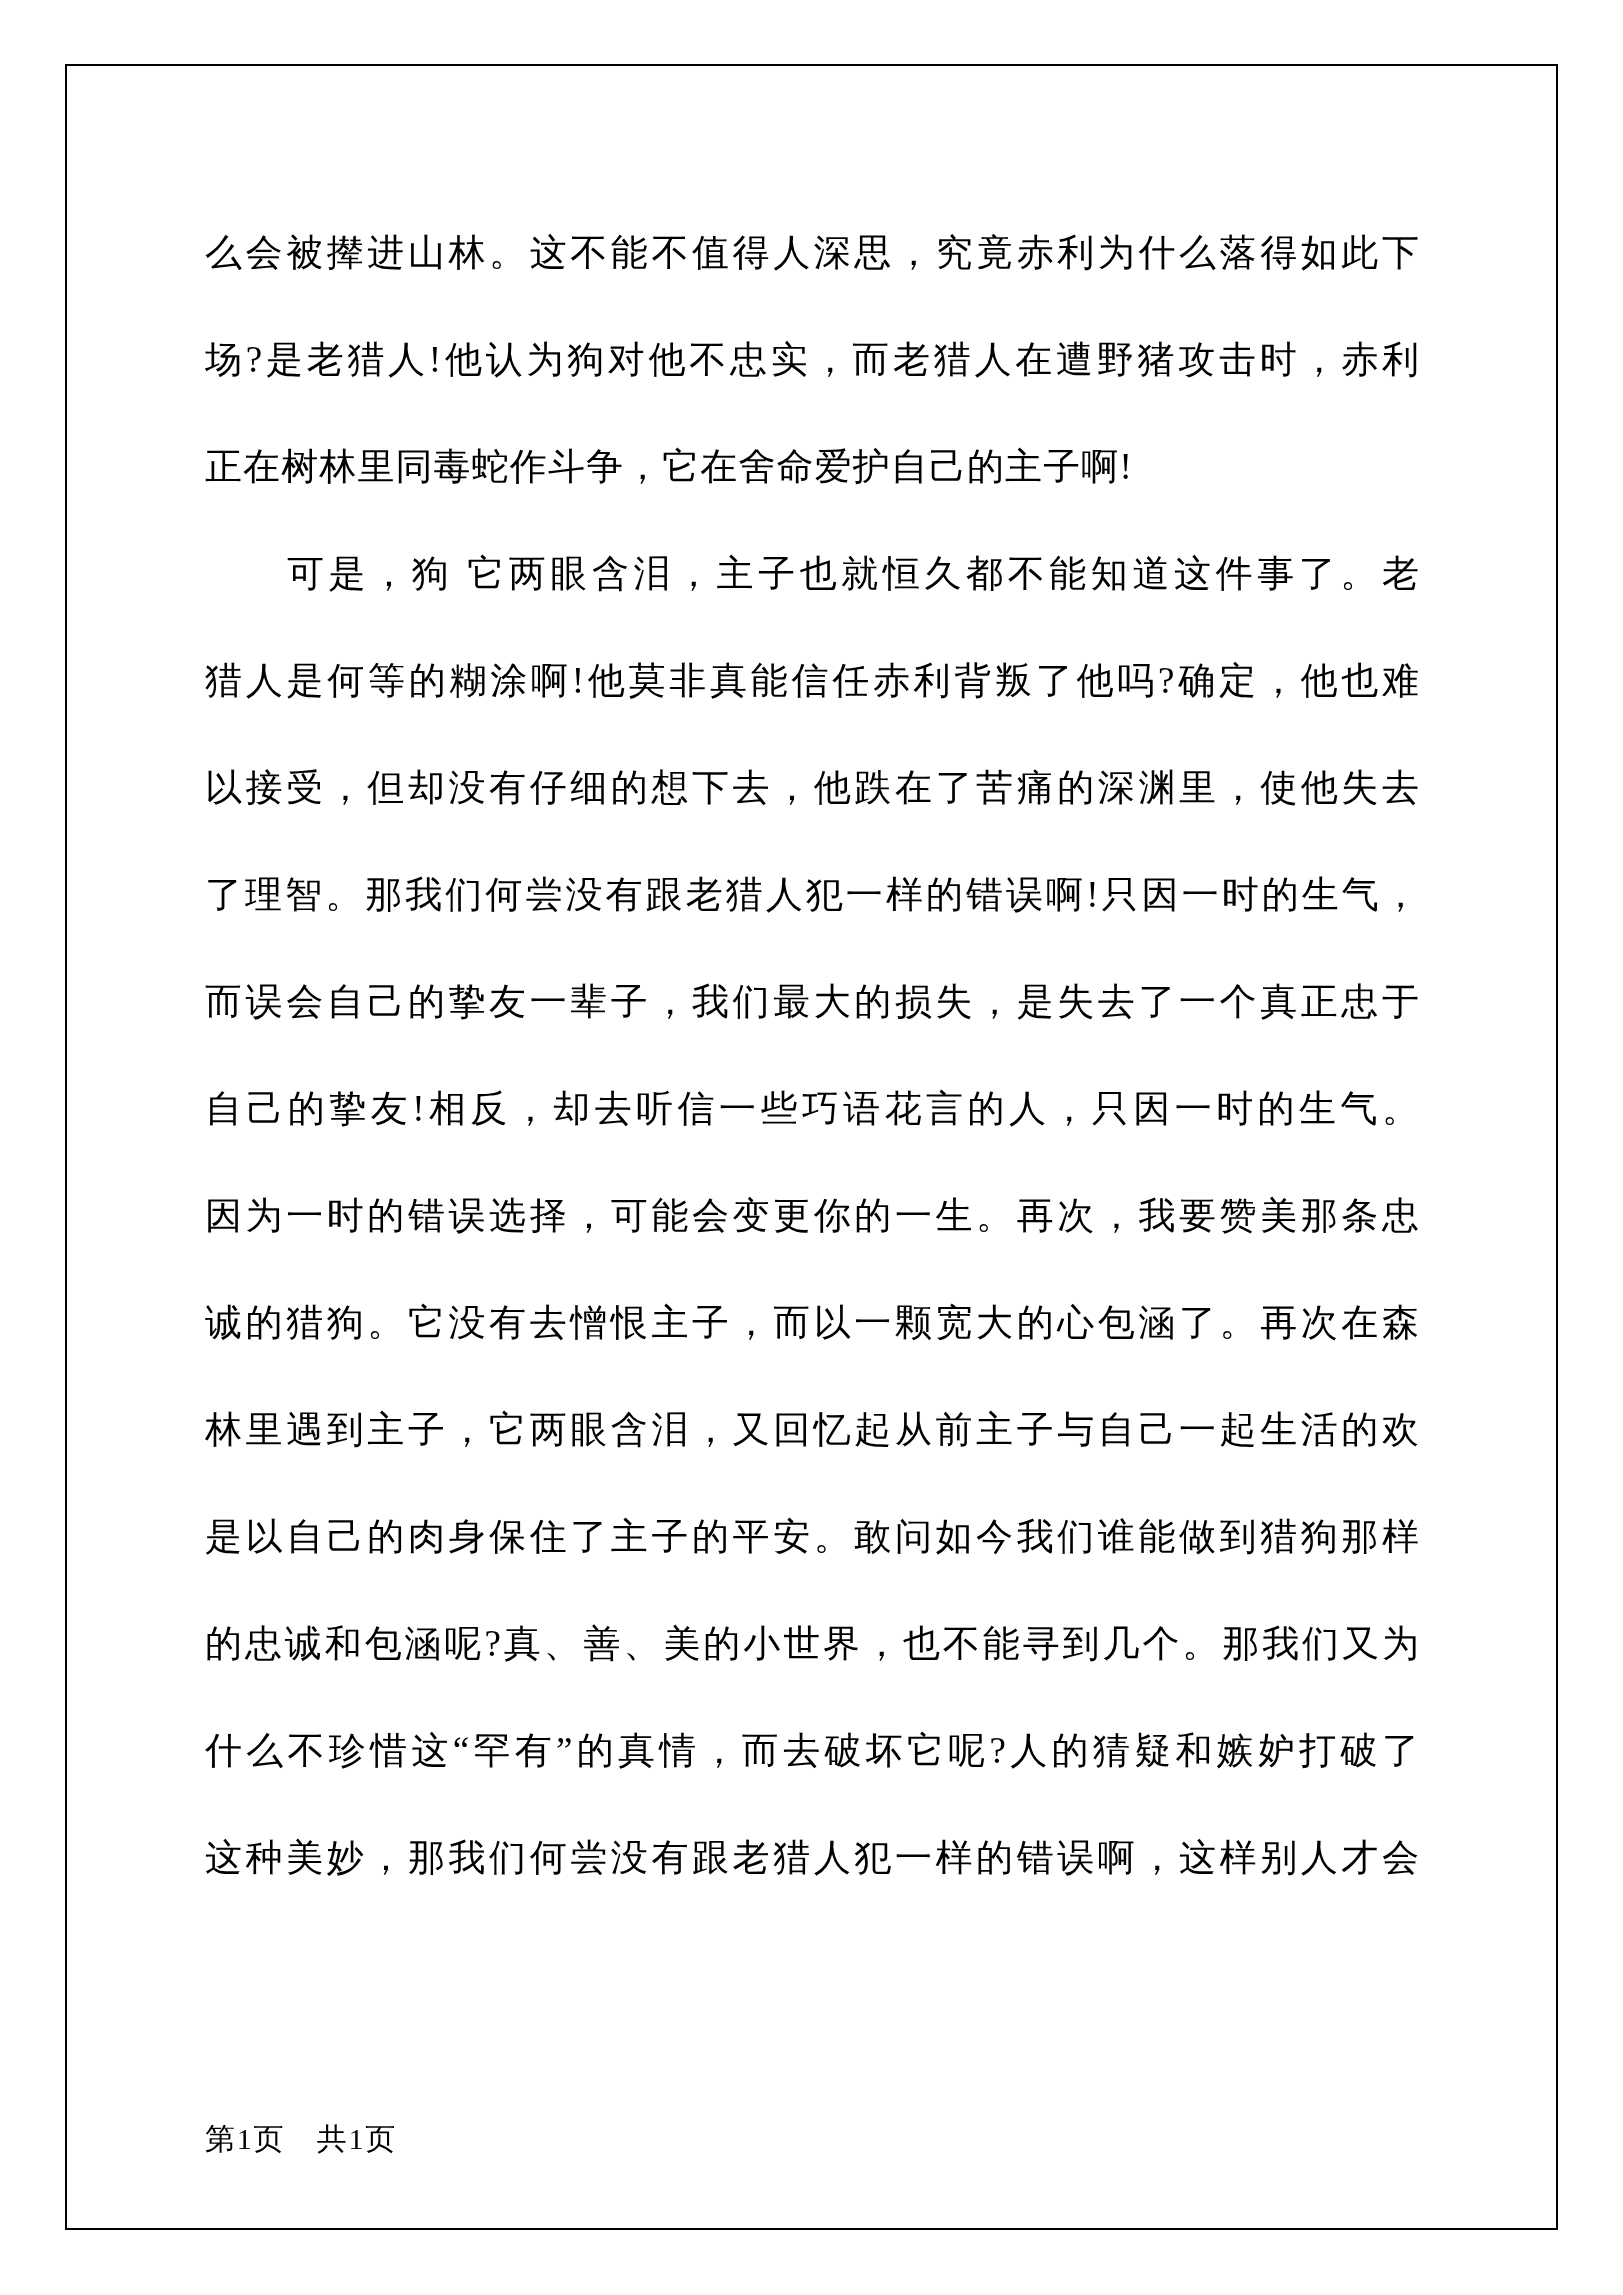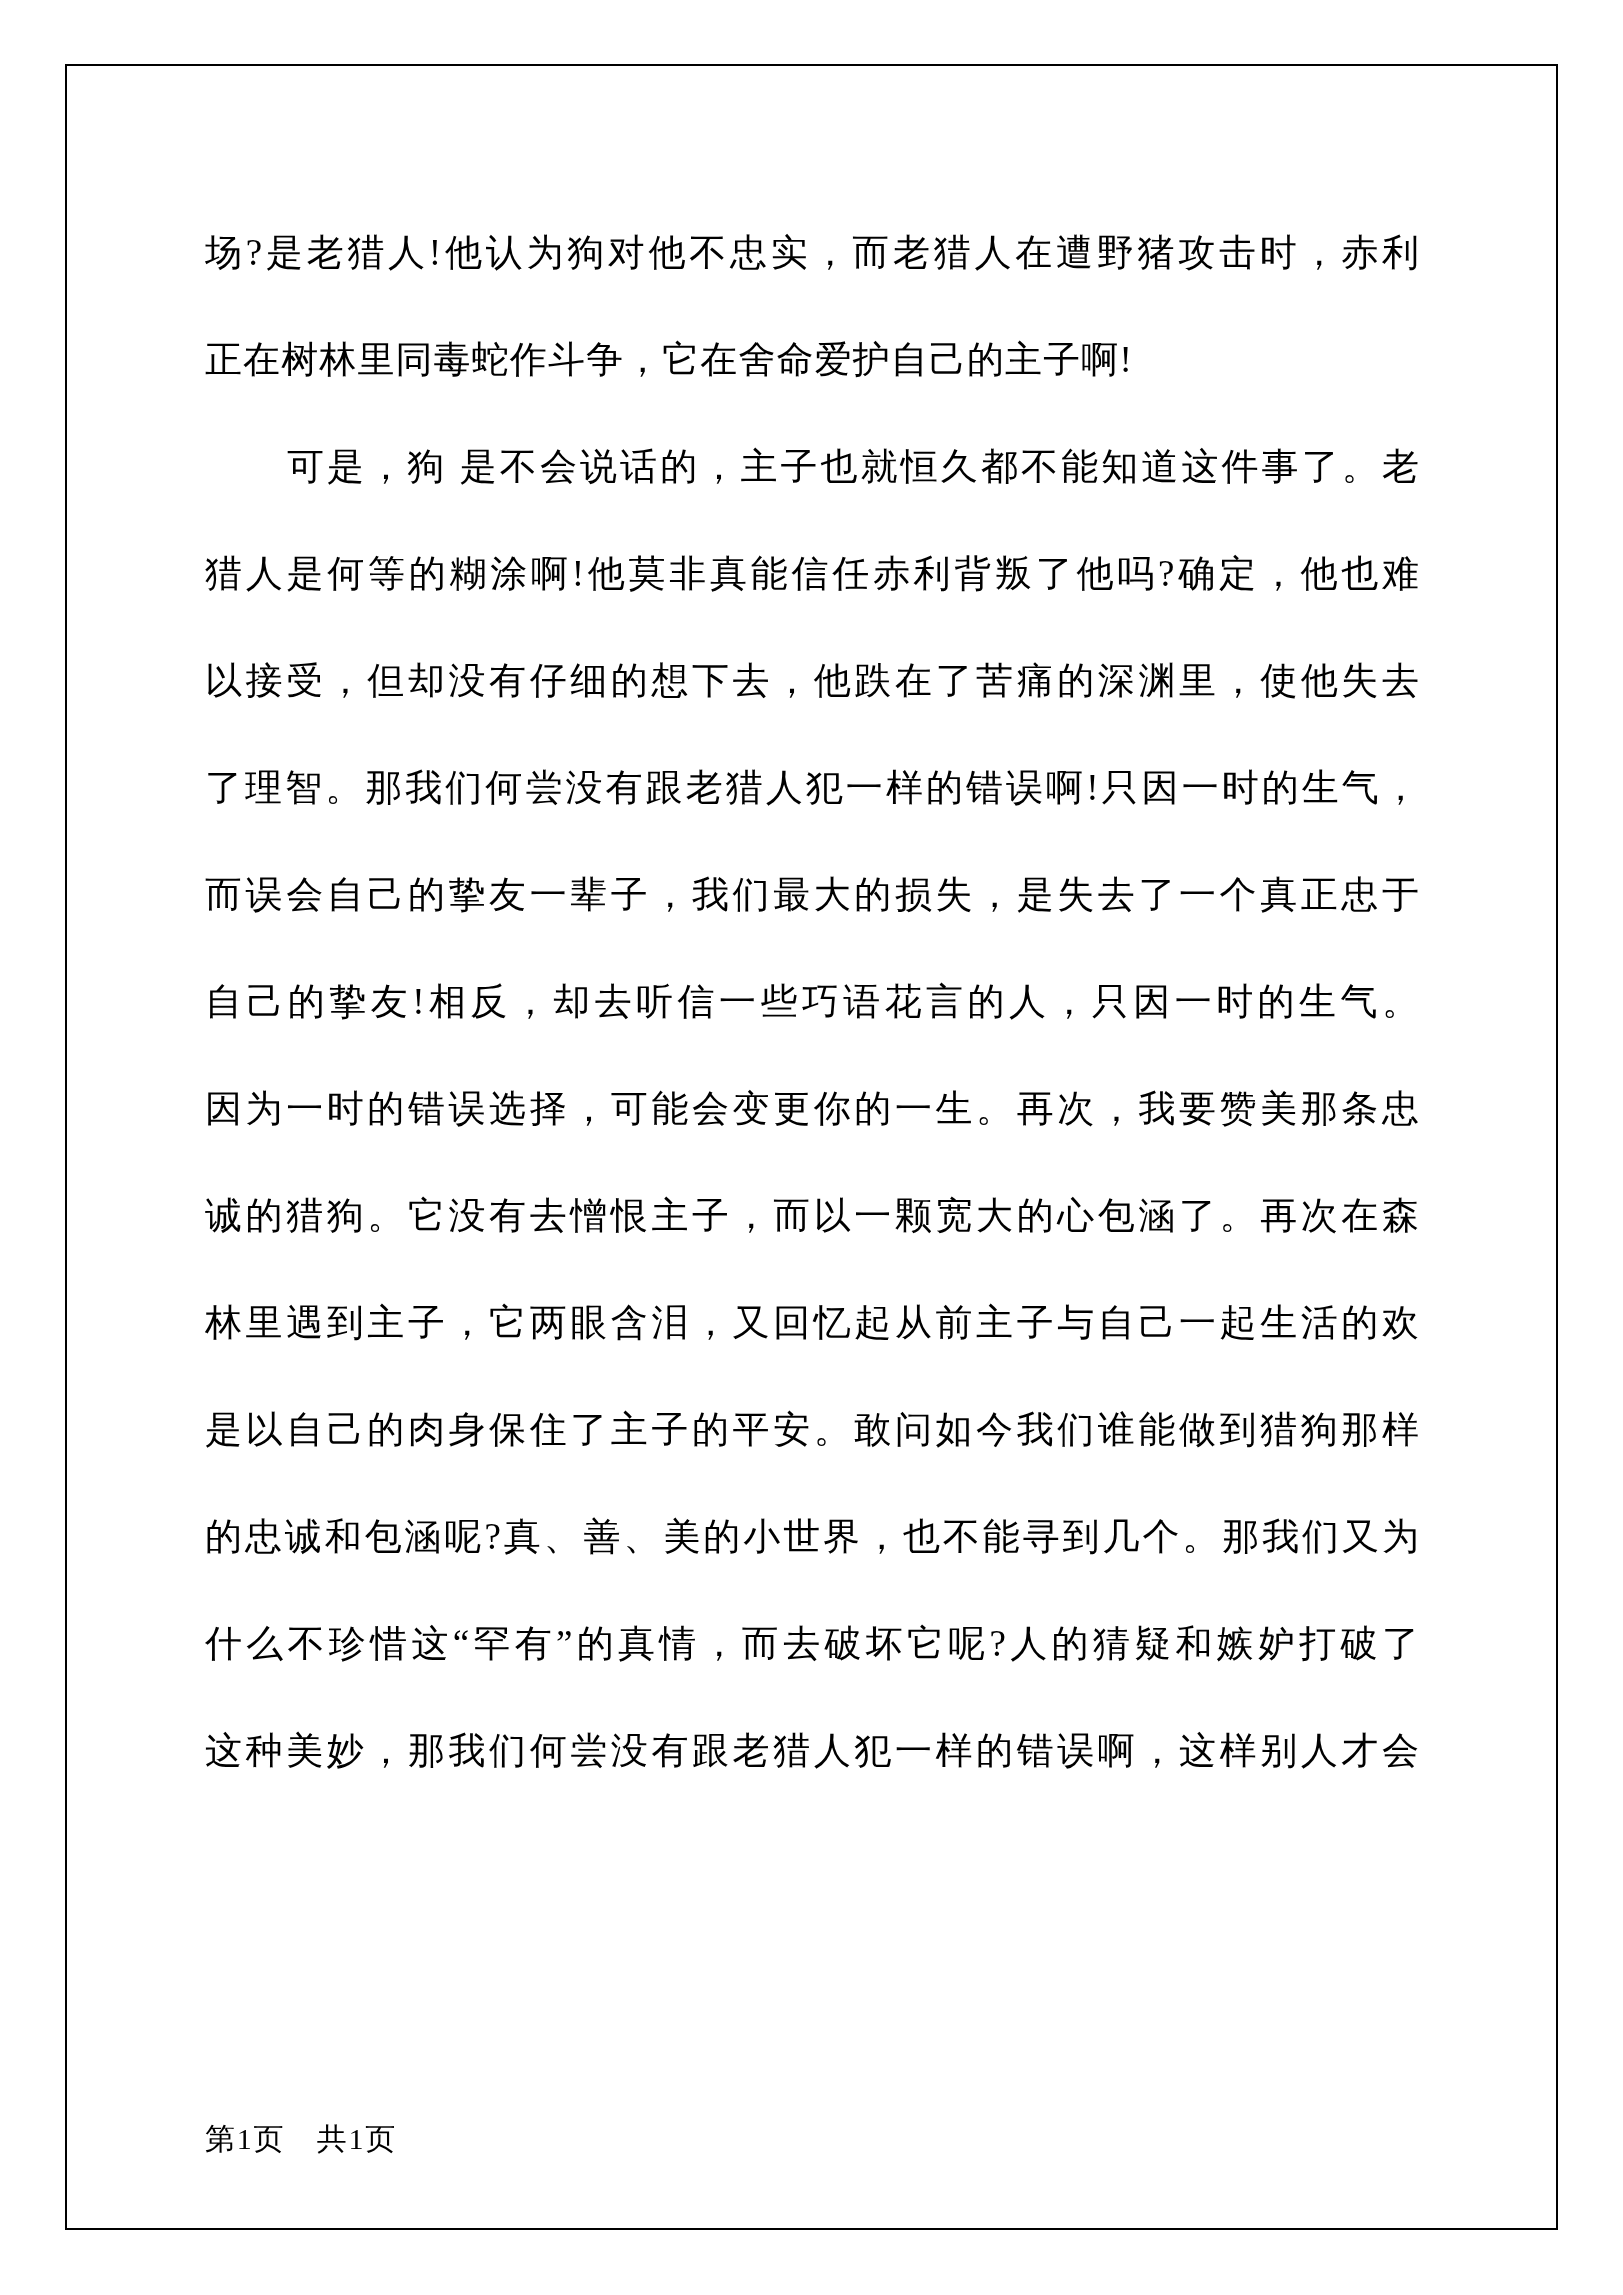--- a/index.html
+++ b/index.html
@@ -62,25 +62,26 @@
     letter-spacing: 1.7px;
   }
 </style>
 </head>
 <body>
 
 <div class="page-border"></div>
 
 <div class="doc-body">
     <div class="paragraph">
+      <div class="line">么会被撵进山林。这不能不值得人深思，究竟赤利为什么落得如此下</div>
       <div class="line">场?是老猎人!他认为狗对他不忠实，而老猎人在遭野猪攻击时，赤利</div>
       <div class="line flush-left">正在树林里同毒蛇作斗争，它在舍命爱护自己的主子啊!</div>
     </div>
     <div class="paragraph">
-      <div class="line indent">可是，狗 是不会说话的，主子也就恒久都不能知道这件事了。老</div>
+      <div class="line indent">可是，狗 它两眼含泪，主子也就恒久都不能知道这件事了。老</div>
       <div class="line">猎人是何等的糊涂啊!他莫非真能信任赤利背叛了他吗?确定，他也难</div>
       <div class="line">以接受，但却没有仔细的想下去，他跌在了苦痛的深渊里，使他失去</div>
       <div class="line">了理智。那我们何尝没有跟老猎人犯一样的错误啊!只因一时的生气，</div>
       <div class="line">而误会自己的挚友一辈子，我们最大的损失，是失去了一个真正忠于</div>
       <div class="line">自己的挚友!相反，却去听信一些巧语花言的人，只因一时的生气。</div>
       <div class="line">因为一时的错误选择，可能会变更你的一生。再次，我要赞美那条忠</div>
       <div class="line">诚的猎狗。它没有去憎恨主子，而以一颗宽大的心包涵了。再次在森</div>
       <div class="line">林里遇到主子，它两眼含泪，又回忆起从前主子与自己一起生活的欢</div>
       <div class="line">是以自己的肉身保住了主子的平安。敢问如今我们谁能做到猎狗那样</div>
       <div class="line">的忠诚和包涵呢?真、善、美的小世界，也不能寻到几个。那我们又为</div>

